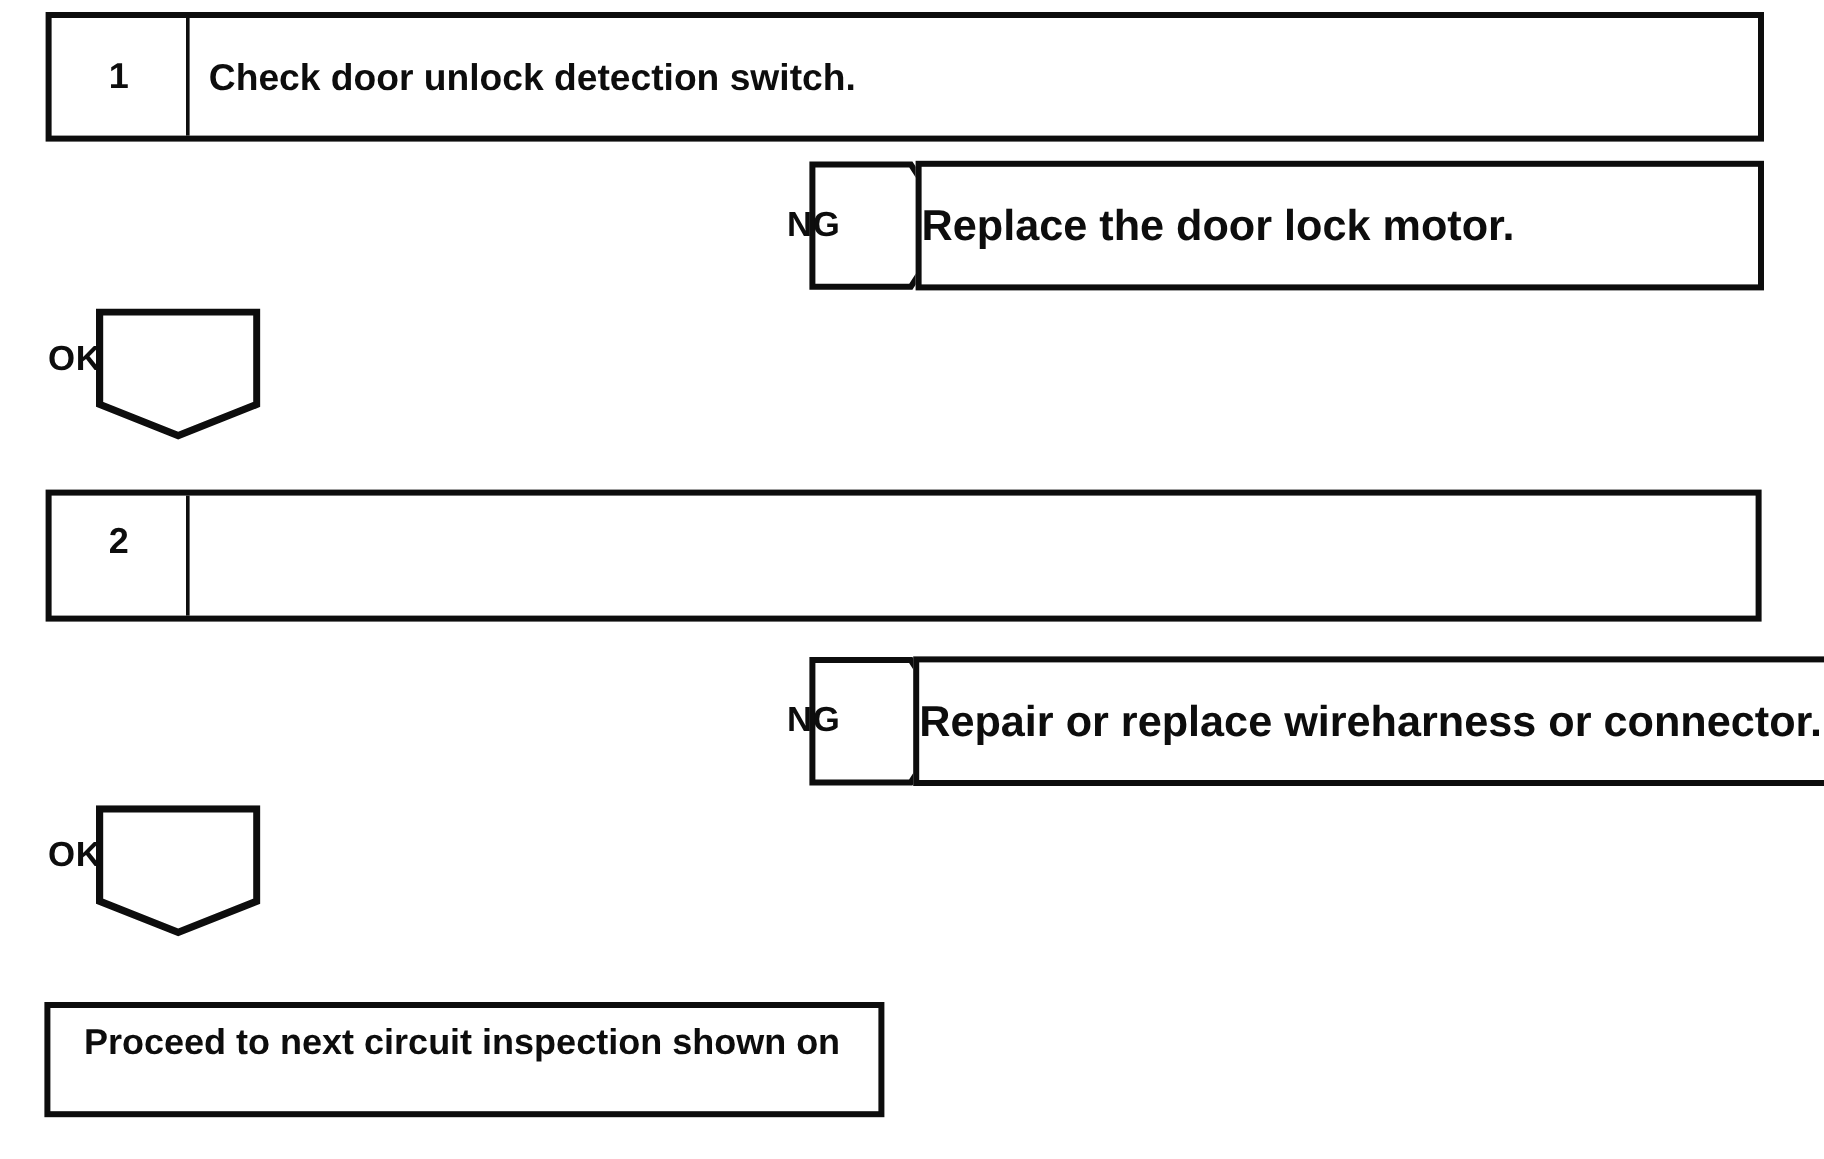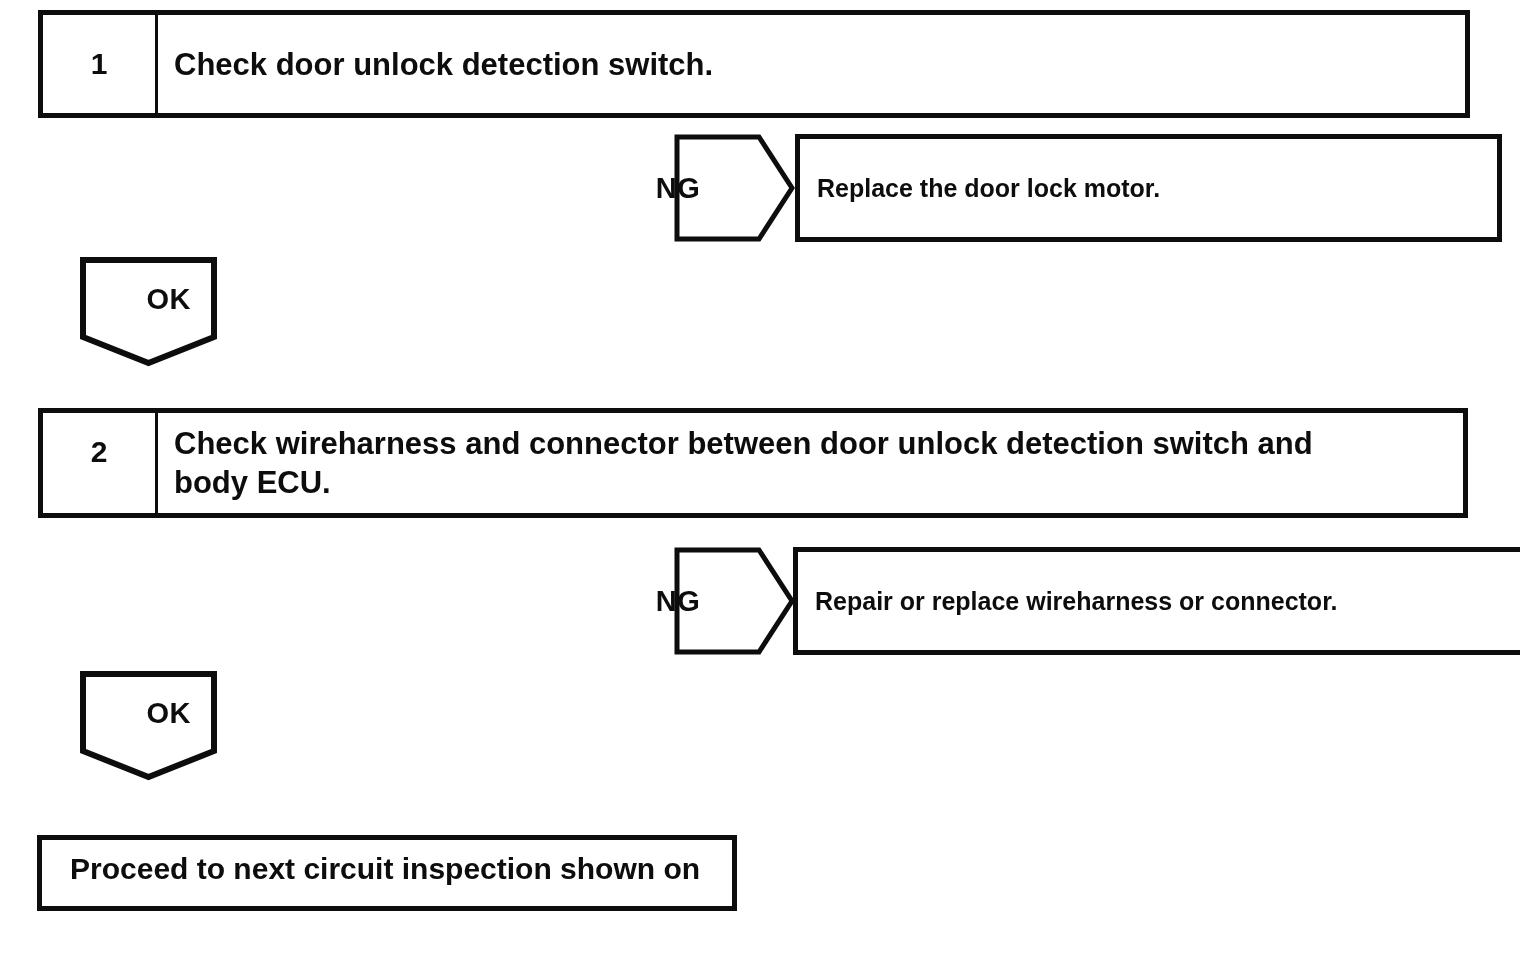--- a/index.html
+++ b/index.html
@@ -65,30 +65,28 @@
     left: 0;
     width: 88px;
     top: 50%;
     transform: translateY(-50%);
     text-align: center;
   }
   .ok-label-pos {
     left: 0;
     width: 151px;
     top: 26px;
-    text-align: right;
+    text-align: left;
   }
   .result-box {
     border: 5px solid #0d0d0d;
     background: #ffffff;
     display: flex;
     align-items: center;
-    padding-left: 17px;
-    font-size: 25px;
-    margin-left: 32px;
+    font-size: 36px;
   }
   .result-box .step-line { line-height: 34px; }
 
   
   .end-box {
     border: 5px solid #0d0d0d;
     background: #ffffff;
     padding: 7px 8px 0 28px;
     font-size: 30px;
   }
@@ -123,41 +121,37 @@
 
   <div class="connector" style="left:40px; top:257px; width:137px; height:110px;">
     <svg width="137" height="110" viewBox="0 0 137 110">
       <polygon points="3,3 134,3 134,80 68.5,106 3,80" fill="#ffffff" stroke="#0d0d0d" stroke-width="6" stroke-linejoin="miter"></polygon>
     </svg>
     <span class="connector-label ok-label-pos">OK</span>
   </div>
 
   <div class="step-box abs" style="left:38px; top:408px; width:1430px; height:110px;">
     <div class="num-cell top">2</div>
-    <div class="text-cell">
-      <span class="step-line">Check wireharness and connector between door unlock detection switch and</span>
-      <span class="step-line">body ECU.</span>
-    </div>
   </div>
 
   <div class="connector" style="left:634px; top:547px; width:122px; height:108px;">
     <svg width="122" height="108" viewBox="0 0 122 108">
       <polygon points="3,3 85,3 118,54 85,105 3,105" fill="#ffffff" stroke="#0d0d0d" stroke-width="5" stroke-linejoin="miter"></polygon>
     </svg>
     <span class="connector-label ng-label-pos">NG</span>
   </div>
 
   <div class="result-box abs" style="left:761px; top:547px; width:776px; height:108px;">
     <span class="step-line">Repair or replace wireharness or connector.</span>
   </div>
 
   <div class="connector" style="left:40px; top:671px; width:137px; height:110px;">
     <svg width="137" height="110" viewBox="0 0 137 110">
       <polygon points="3,3 134,3 134,80 68.5,106 3,80" fill="#ffffff" stroke="#0d0d0d" stroke-width="6" stroke-linejoin="miter"></polygon>
     </svg>
     <span class="connector-label ok-label-pos">OK</span>
   </div>
 
-  <div class="end-box abs" style="left:37px; top:835px; width:700px; height:76px;">
+  <div class="end-box abs" style="left:37px; top:835px; width:700px; height:96px;">
     <span class="end-line">Proceed to next circuit inspection shown on</span>
   </div>
 
 </div>
 
 </body></html>

